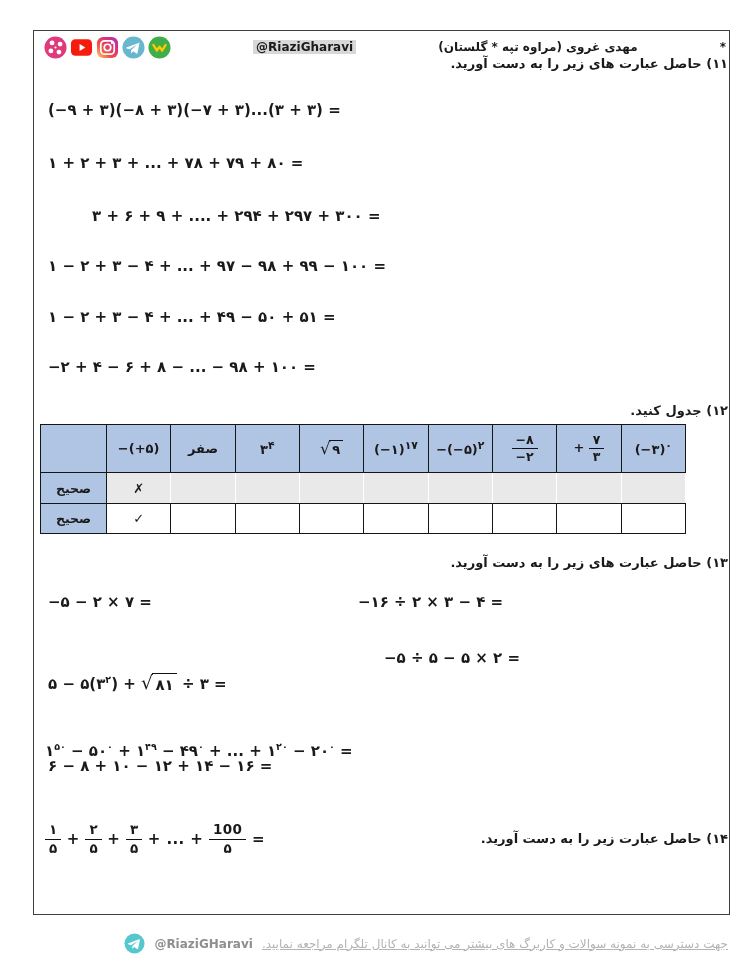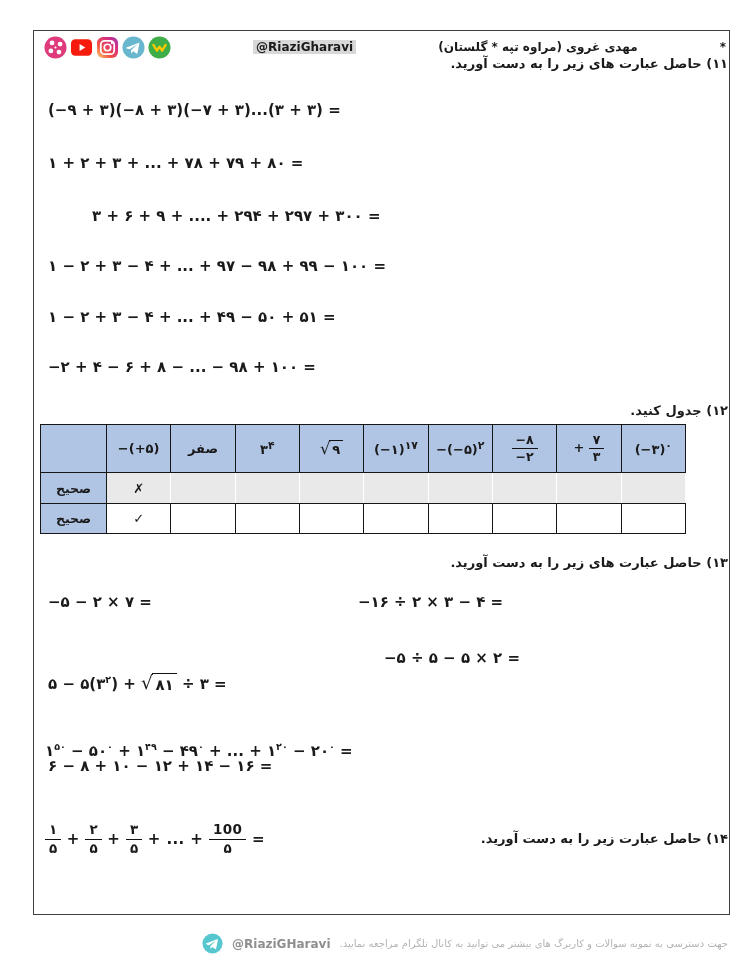--- a/index.html
+++ b/index.html
@@ -32,21 +32,21 @@
   tr.row-int td{height:29px;}
   tr.row-nat td.cell{background:#e9e9e9;border-left-color:#fff;border-right-color:#fff;}
   tr.row-int td.cell{background:#fff;}
   .mark{font-size:13px;font-weight:bold;}
   
   .q14 .frac{font-size:13.5px;}
   
   .footer{position:absolute;top:933px;right:20px;display:flex;direction:ltr;align-items:center;gap:9px;white-space:nowrap;}
   .footer svg{width:21px;height:21px;display:block;}
   .footer .handle{font-size:12px;font-weight:bold;color:#8f8f8f;}
-  .footer .note{font-size:10px;color:#b3b3b3;direction:rtl;}
+  .footer .note{font-size:12px;color:#b3b3b3;direction:rtl;text-decoration:underline;}
 </style>
 </head>
 <body>
 
 <div class="frame"></div>
 
 <div class="header-row">
   <span>*</span>
   <span>مهدی غروی (مراوه تپه * گلستان)</span>
   <span class="hl latin">@RiaziGharavi</span>

